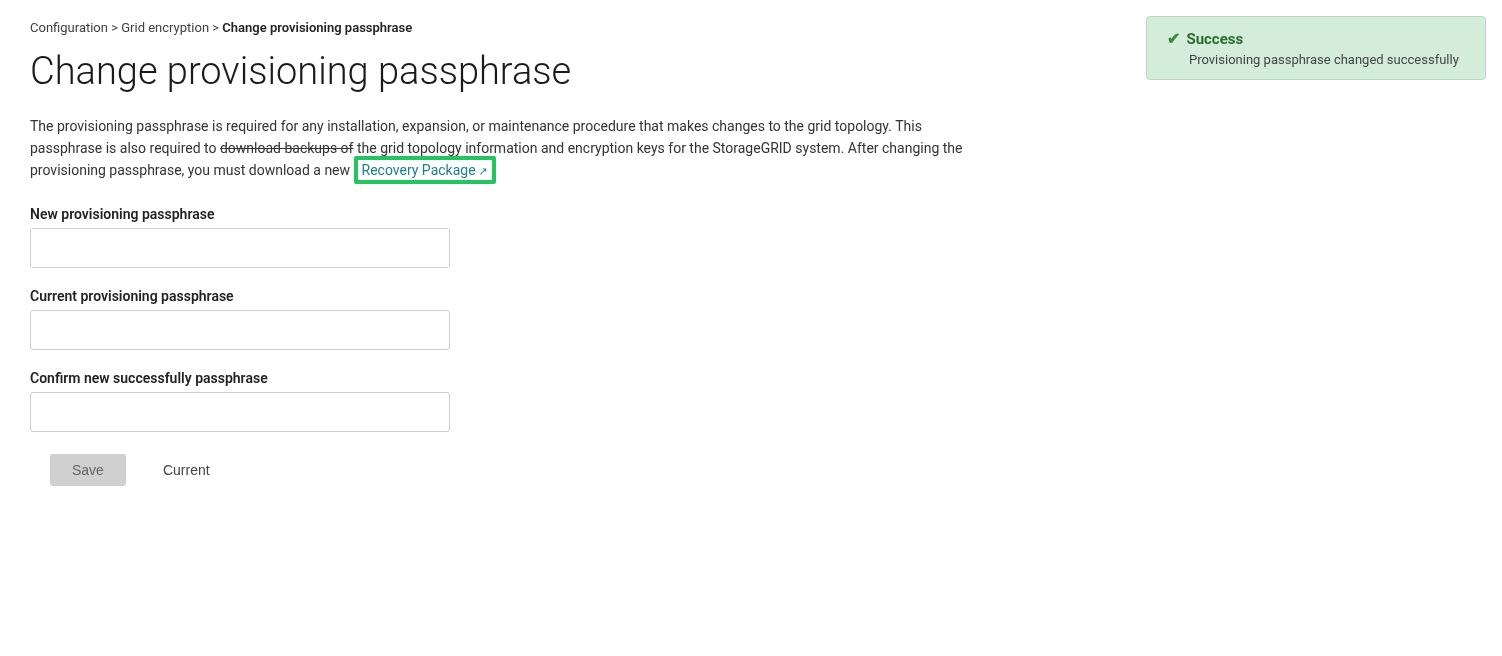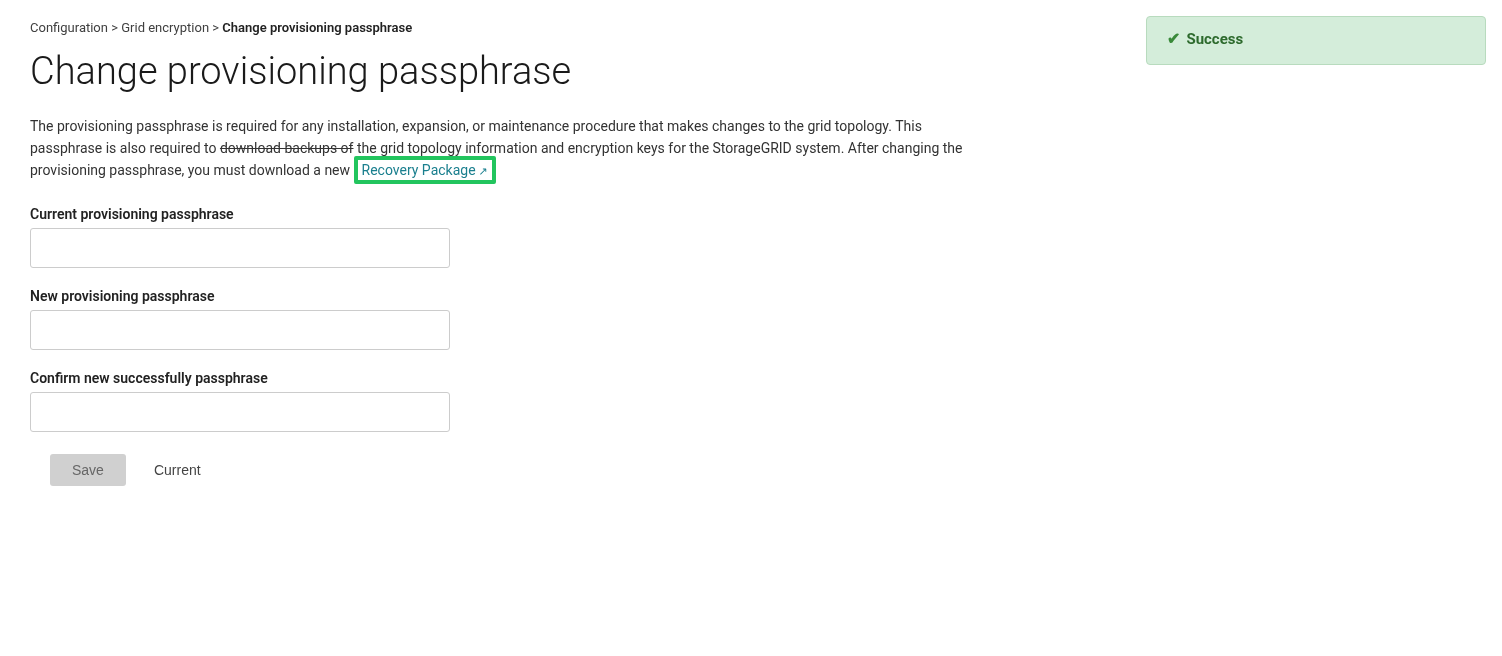--- a/index.html
+++ b/index.html
@@ -92,21 +92,21 @@
       border-radius: 3px;
       padding: 0 10px;
       font-size: 14px;
       color: #333;
       background: #fff;
       outline: none;
     }
 
     .button-row {
       display: flex;
-      gap: 6px;
+      gap: 15px;
       margin-top: 22px;
       padding-left: 20px;
     }
 
     .btn-save {
       background: #d0d0d0;
       color: #666;
       border: none;
       border-radius: 3px;
       padding: 8px 22px;
@@ -176,41 +176,42 @@
 
   <h1 class="page-title">Change provisioning passphrase</h1>
 
   <p class="description">
     <span>The provisioning passphrase is required for any installation, expansion, or maintenance procedure that makes changes to the grid topology. This passphrase is also required to </span><span class="strikethrough">download backups of</span><span> the grid topology information and encryption keys for the StorageGRID system. After changing the provisioning passphrase, you must download a new </span><a class="recovery-link" href="#"><span>Recovery Package</span><span class="external-icon">↗</span></a>
   </p>
 
   <div class="form-section">
 
     <div class="form-group">
+      <label class="form-label">New provisioning passphrase</label>
+      <input class="form-input" type="password" placeholder="" style="">
+    </div>
+
+    <div class="form-group">
       <label class="form-label">Current provisioning passphrase</label>
-      <input class="form-input" type="password" placeholder="" style="">
-    </div>
-
-    <div class="form-group">
-      <label class="form-label">New provisioning passphrase</label>
       <input class="form-input" type="password" placeholder="" style="">
     </div>
 
     <div class="form-group">
       <label class="form-label">Confirm new successfully passphrase</label>
       <input class="form-input" type="password" placeholder="" style="">
     </div>
 
     <div class="button-row">
       <button class="btn-save" disabled="">Save</button>
       <button class="btn-cancel">Current</button>
     </div>
 
   </div>
 
   <div class="success-banner">
     <div class="success-banner-title">
       <span class="success-icon">✔</span>
       <span>Success</span>
     </div>
+    <div class="success-banner-msg">Provisioning passphrase changed successfully</div>
   </div>
 
 </div>
 
 </body></html>

